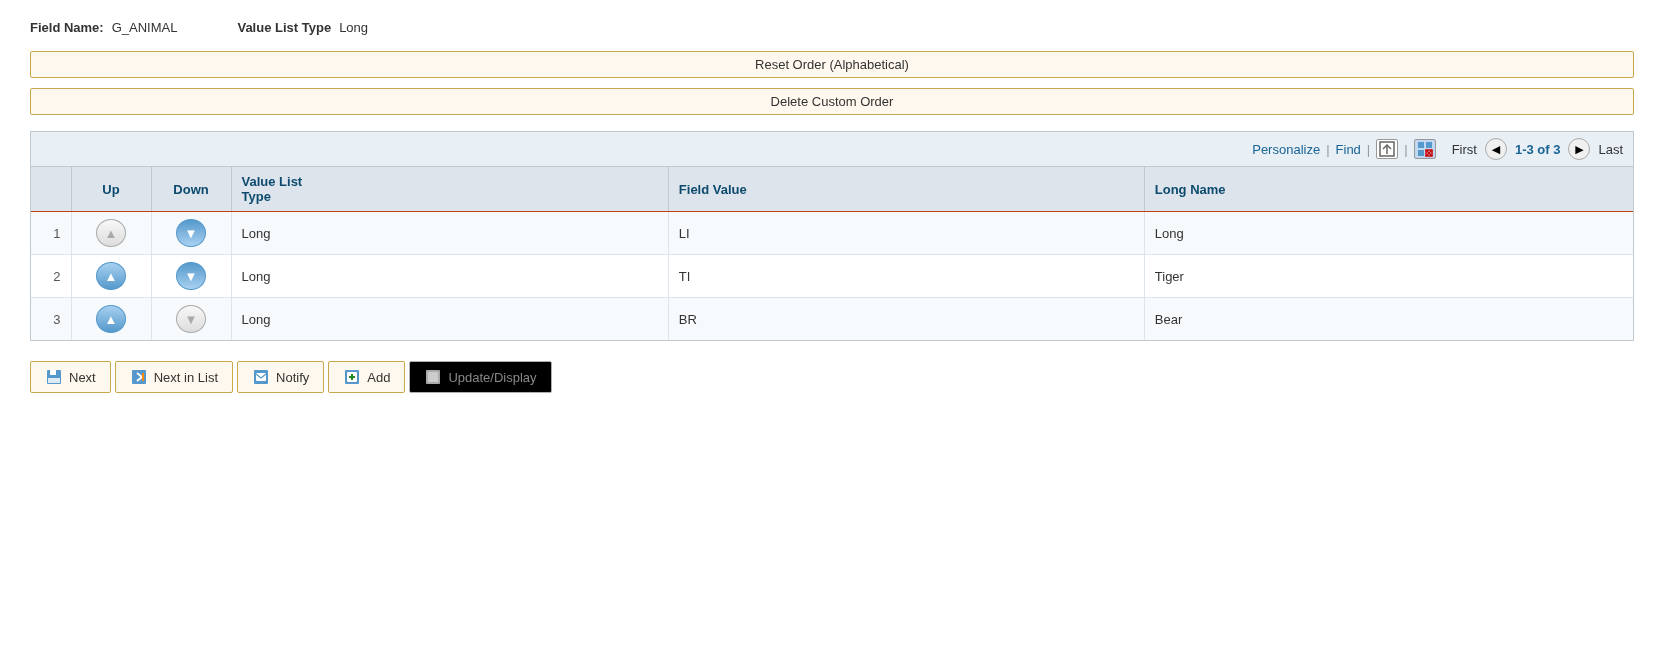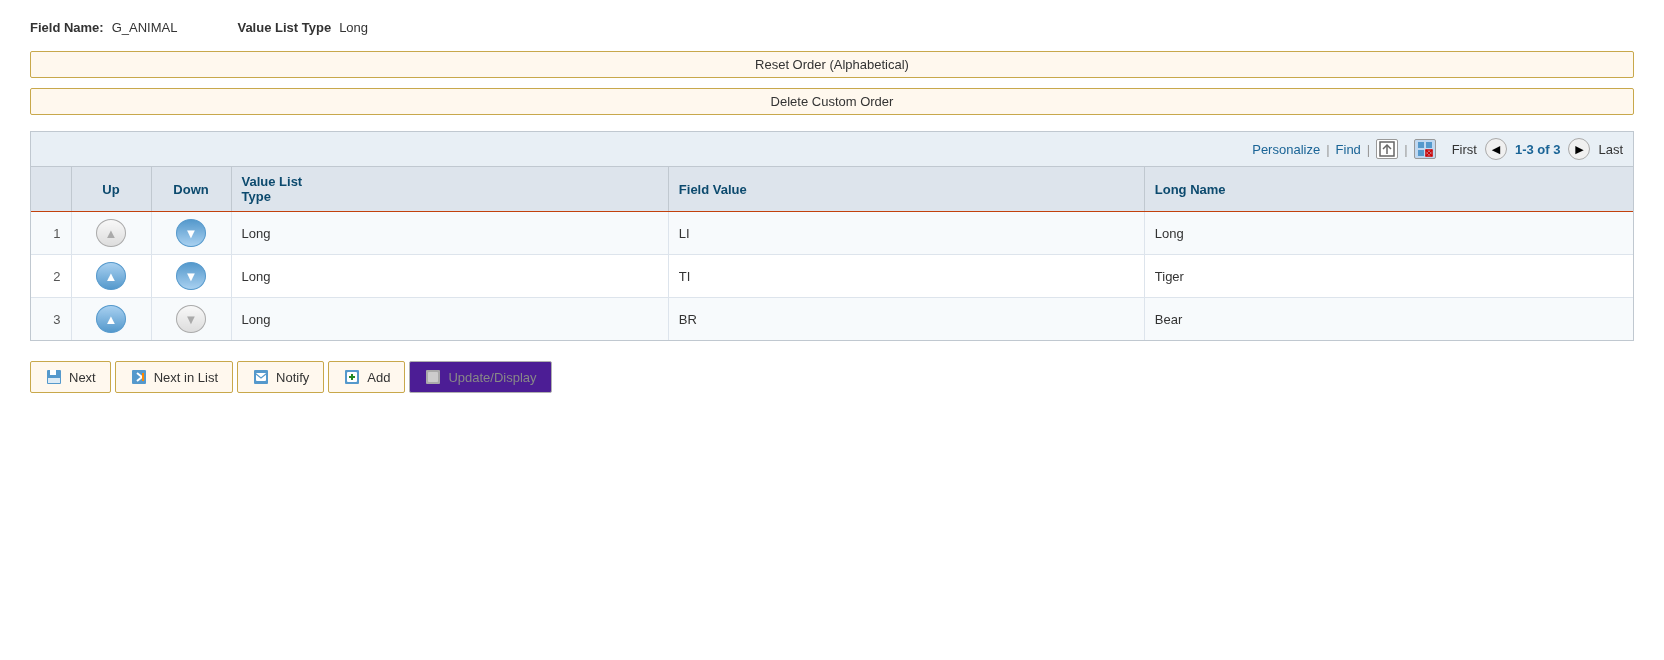--- a/index.html
+++ b/index.html
@@ -177,21 +177,21 @@
       color: #333;
       padding: 6px 14px;
       cursor: pointer;
       font-size: 13px;
       border-radius: 2px;
       display: flex;
       align-items: center;
       gap: 6px;
     }
     .bottom-btn.disabled-btn {
-      background: #4c1d95;
+      background: #000000;
       border-color: #b0b0b0;
       color: #888;
       cursor: default;
     }
     .btn-icon {
       display: inline-flex;
       align-items: center;
       justify-content: center;
       font-size: 15px;
     }

